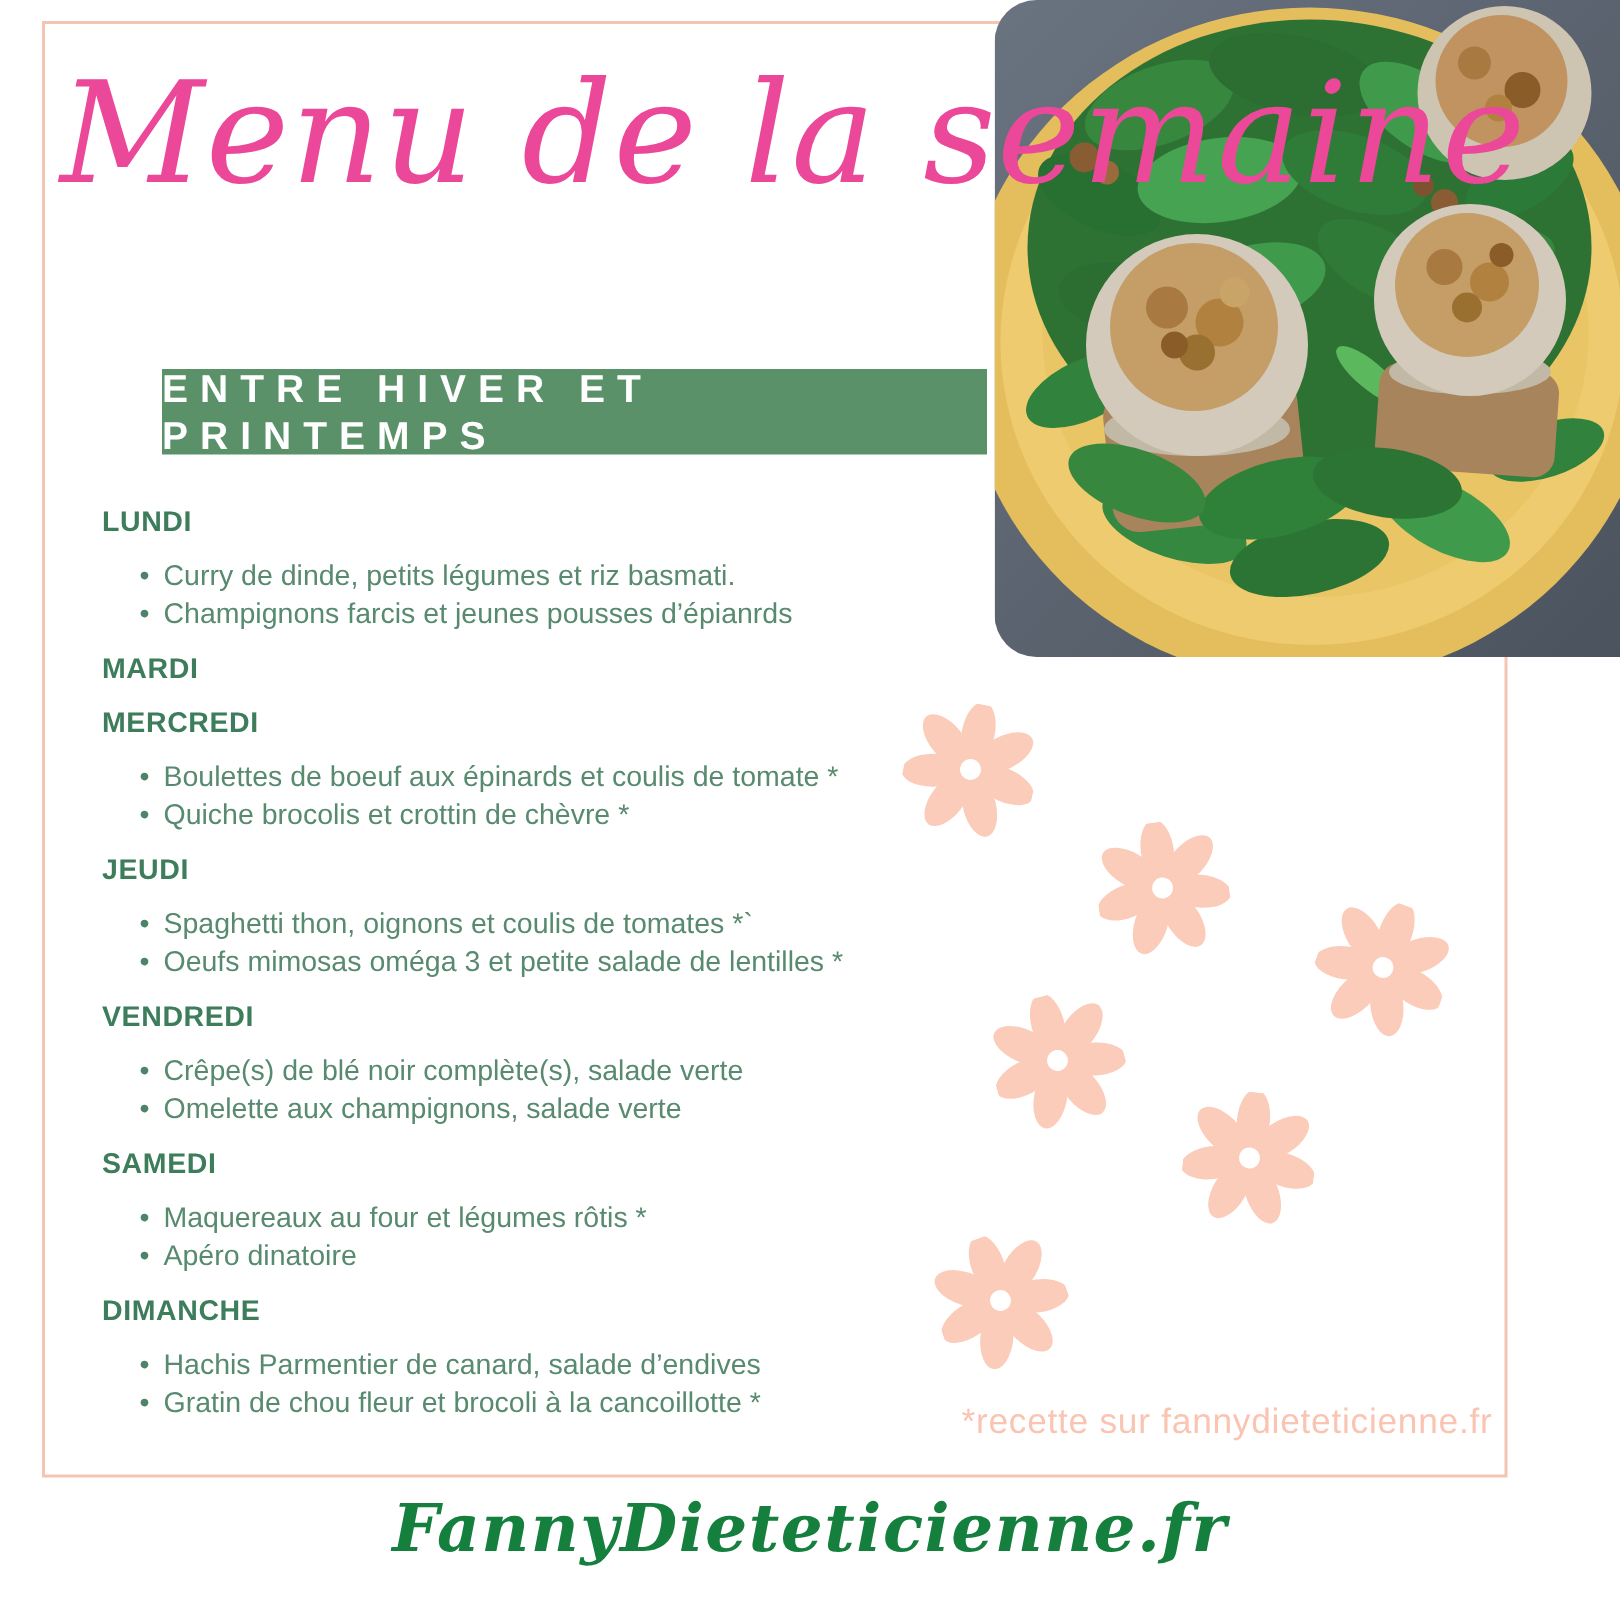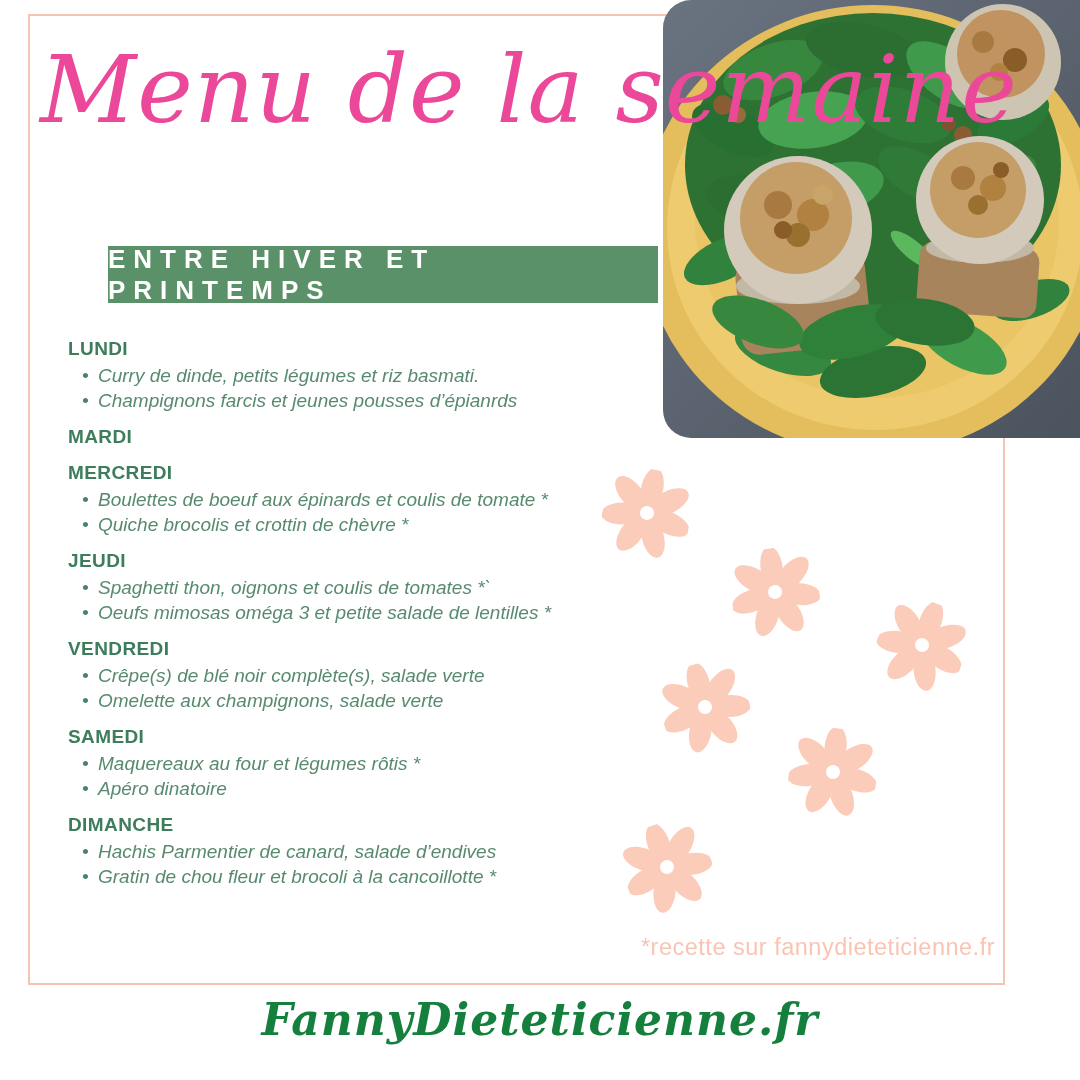--- a/index.html
+++ b/index.html
@@ -30,21 +30,21 @@
     color:#ffffff;font-size:26px;font-weight:bold;letter-spacing:8px;
   }
   .menu{
     position:absolute;left:68px;top:336px;width:520px;z-index:1;
   }
   .day{margin-bottom:11px;}
   .day-name{
     color:#3d7d5b;font-size:19px;font-weight:bold;letter-spacing:0.4px;
     margin-bottom:3px;line-height:25px;
   }
-  .day ul{margin:1px;padding:0;list-style:none;font-style:italic;}
+  .day ul{margin:12px;padding:0;list-style:none;}
   .day li{
     position:relative;color:#578a6e;font-size:19px;line-height:24.5px;
     padding-left:29px;
   }
   .day li::before{
     content:"\2022";position:absolute;left:13px;top:0;color:#4d8367;font-size:19px;
   }
   .flower{position:absolute;width:88px;height:88px;z-index:1;}
   .recette-note{
     position:absolute;left:545px;top:934px;width:450px;z-index:1;

